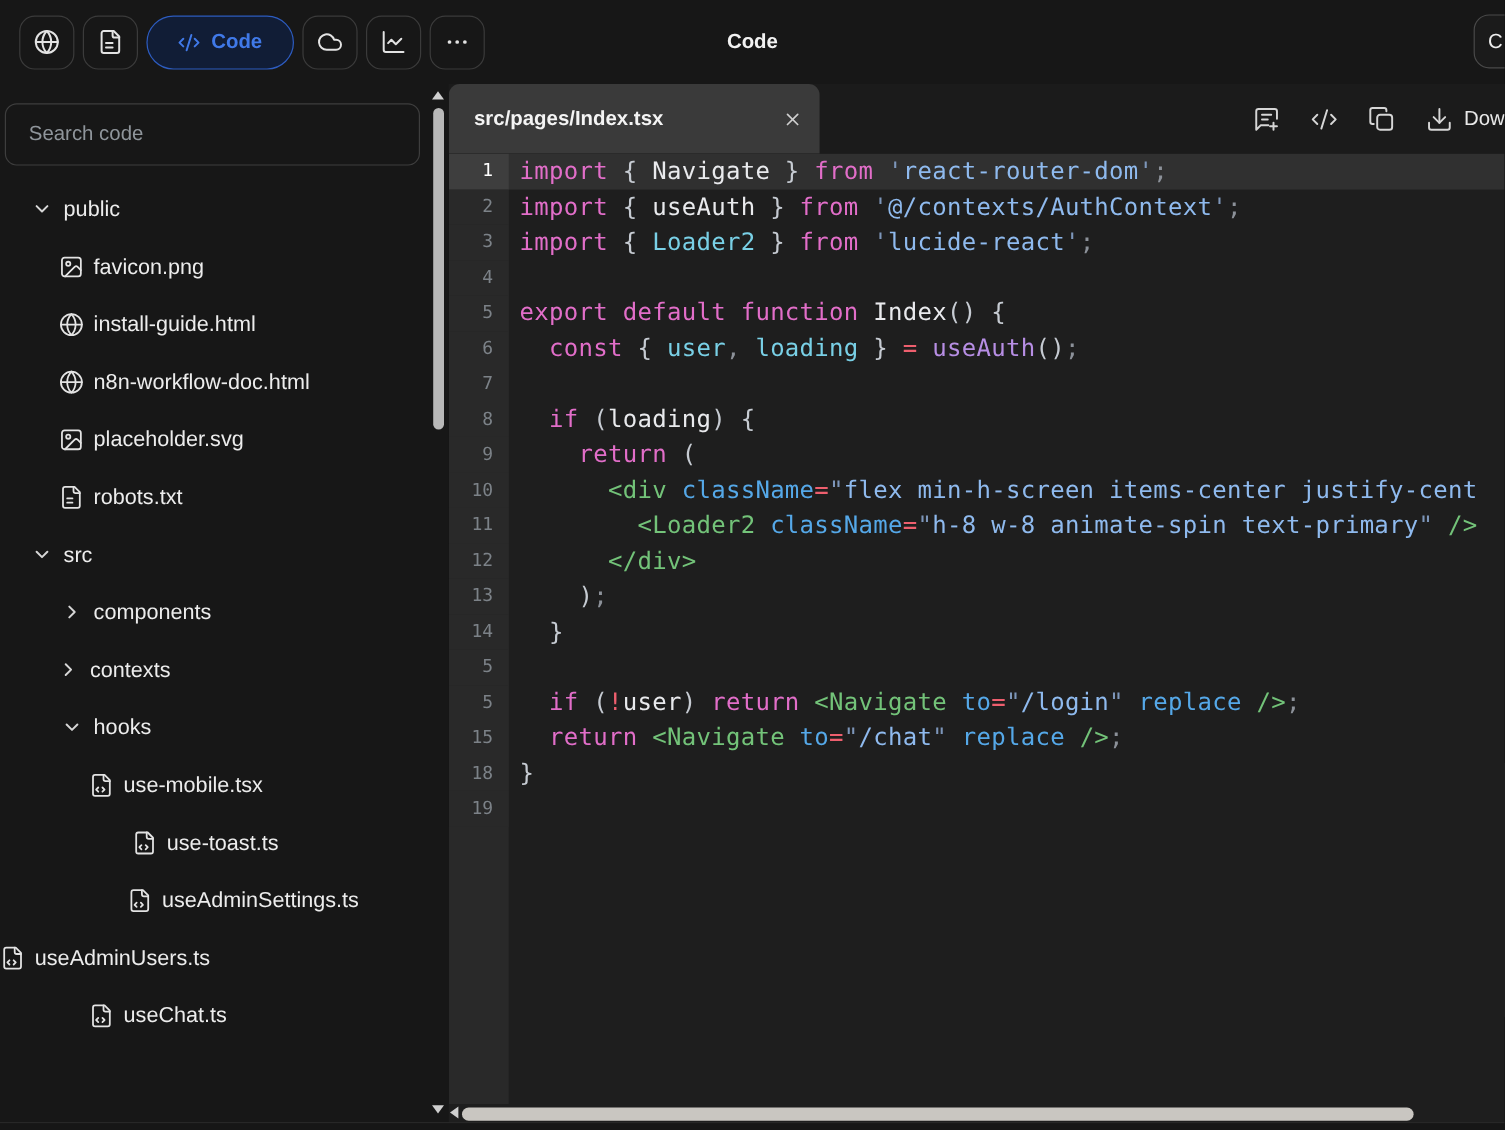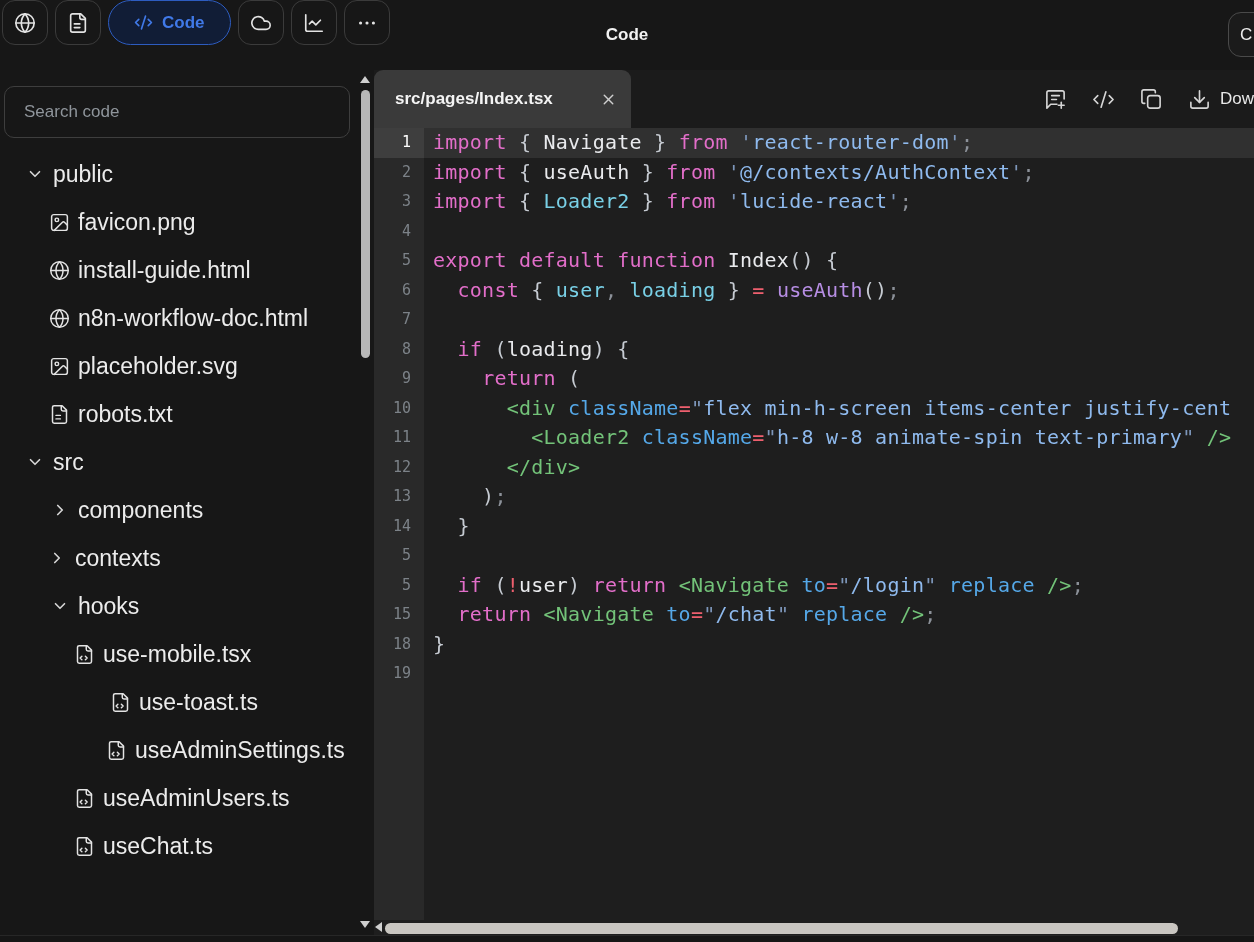--- a/index.html
+++ b/index.html
@@ -1,58 +1,58 @@
 <!DOCTYPE html>
 <html><head>
 <meta charset="utf-8">
 <style>
   * { margin:0; padding:0; box-sizing:border-box; }
   html,body { width:1254px; height:942px; background:#0f0f0f; }
   body { font-family:"Liberation Sans", sans-serif; }
   .app { position:relative; width:1254px; height:942px; overflow:hidden; background:#171717; }
 
   
-  .topbar { position:relative; height:70px; display:flex; padding-left:2px; gap:7px; }
+  .topbar { position:relative; height:70px; display:flex; align-items:center; padding-left:16px; gap:7px; }
   .tb-btn { width:46px; height:45px; border:1px solid #3b3b3b; border-radius:13px; background:transparent;
             color:#e3e3e3; display:flex; align-items:center; justify-content:center; cursor:pointer; flex:0 0 auto; }
   .tb-btn svg { width:22px; height:22px; }
   .code-btn { height:45px; border:1.5px solid #2d5cc0; border-radius:23px; background:#111d36; color:#4079e8;
               display:flex; align-items:center; gap:9px; padding:0 25px; font-size:17px; font-weight:600;
               font-family:"Liberation Sans",sans-serif; cursor:pointer; flex:0 0 auto; }
   .code-btn svg { width:19px; height:19px; }
   .tb-title { position:absolute; left:50%; top:50%; transform:translate(-50%,-50%); color:#f2f2f2;
               font-size:17px; font-weight:700; }
   .tb-right { position:absolute; right:-52px; top:12px; width:78px; height:45px; border:1px solid #4a4a4a;
               border-radius:13px; background:#1b1b1b; color:#ededed; font-size:17px; text-align:left;
               padding-left:11px; cursor:pointer; font-family:"Liberation Sans",sans-serif; }
 
   
   .sidebar { position:absolute; left:0; top:70px; bottom:8px; width:374px; overflow:hidden; }
   .search { display:block; margin:16px 0 0 4px; width:346px; height:52px; background:transparent;
             border:1px solid #3e3e3e; border-radius:10px; color:#e9e9e9; padding:0 19px; font-size:17px;
             font-family:"Liberation Sans",sans-serif; outline:none; }
   .search::placeholder { color:#8f959b; }
   .tree { margin-top:12px; }
-  .tree-row { height:48px; display:flex; align-items:center; gap:8px; font-size:23px; font-weight:500;
+  .tree-row { height:48px; display:flex; align-items:center; gap:8px; font-size:18px; font-weight:500;
               color:#ececec; cursor:pointer; white-space:nowrap; }
   .tree-icon { width:21px; height:21px; flex:0 0 21px; display:flex; align-items:center; justify-content:center; color:#e3e3e3; }
   .tree-icon svg { width:21px; height:21px; }
   .tree-icon.chev { color:#d6d6d6; }
   .tree-icon.chev svg { width:18px; height:18px; }
 
   .sb-scroll { position:absolute; right:3px; top:2px; bottom:2px; width:11px; }
   .sb-thumb { position:absolute; left:1px; top:18px; width:9px; height:268px; background:#b8b8b8; border-radius:4.5px; }
   .arr { width:0; height:0; position:absolute; }
   .arr.up   { left:0; top:4px;    border-left:5px solid transparent; border-right:5px solid transparent; border-bottom:7px solid #cfcfcf; }
   .arr.down { left:0; bottom:4px; border-left:5px solid transparent; border-right:5px solid transparent; border-top:7px solid #cfcfcf; }
 
   
   .editor { position:absolute; left:374px; top:70px; right:0; bottom:0; background:#1e1e1e; overflow:hidden; }
   .tabbar { position:relative; height:58px; background:#1b1b1b; }
-  .tab { position:absolute; left:0; top:0; height:58px; width:257px; background:#3a3a3a; border-radius:9px 9px 0 0;
+  .tab { position:absolute; left:0; top:0; height:58px; width:309px; background:#3a3a3a; border-radius:9px 9px 0 0;
          display:flex; align-items:center; padding:0 14px 0 21px; color:#f4f4f4; font-size:17px; font-weight:700; cursor:pointer; }
   .tab-title { flex:1; }
   .tab-close { display:flex; color:#cfcfcf; cursor:pointer; }
   .tab-close svg { width:17px; height:17px; }
   .ed-actions { position:absolute; right:0; top:0; height:58px; display:flex; align-items:center; gap:25px; }
   .ed-btn { background:none; border:none; color:#d6d6d6; display:flex; align-items:center; gap:9px; padding:0;
             cursor:pointer; font-size:17px; font-family:"Liberation Sans",sans-serif; }
   .ed-btn svg { width:23px; height:23px; }
   .ed-btn .dl-label { color:#e8e8e8; white-space:nowrap; }
 
@@ -257,21 +257,21 @@
           <span class="tree-icon">
             <svg viewBox="0 0 24 24" fill="none" stroke="currentColor" stroke-width="1.7" stroke-linecap="round" stroke-linejoin="round">
               <path d="M15 2H6a2 2 0 0 0-2 2v16a2 2 0 0 0 2 2h12a2 2 0 0 0 2-2V7Z"></path>
               <path d="M14 2v4a2 2 0 0 0 2 2h4"></path>
               <path d="m9 14-2 2 2 2"></path>
               <path d="m13 18 2-2-2-2"></path>
             </svg>
           </span>
           <span>useAdminSettings.ts</span>
         </div>
-        <div class="tree-row" style="padding-left: 74px; text-align: right;">
+        <div class="tree-row" style=" text-align: right;">
           <span class="tree-icon">
             <svg viewBox="0 0 24 24" fill="none" stroke="currentColor" stroke-width="1.7" stroke-linecap="round" stroke-linejoin="round">
               <path d="M15 2H6a2 2 0 0 0-2 2v16a2 2 0 0 0 2 2h12a2 2 0 0 0 2-2V7Z"></path>
               <path d="M14 2v4a2 2 0 0 0 2 2h4"></path>
               <path d="m9 14-2 2 2 2"></path>
               <path d="m13 18 2-2-2-2"></path>
             </svg>
           </span>
           <span>useAdminUsers.ts</span>
         </div>

